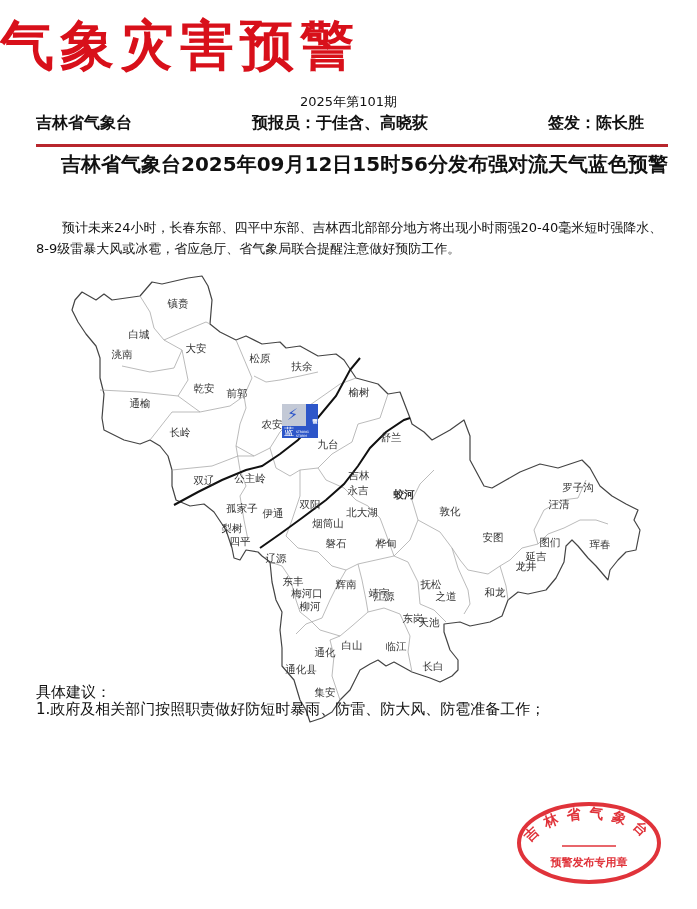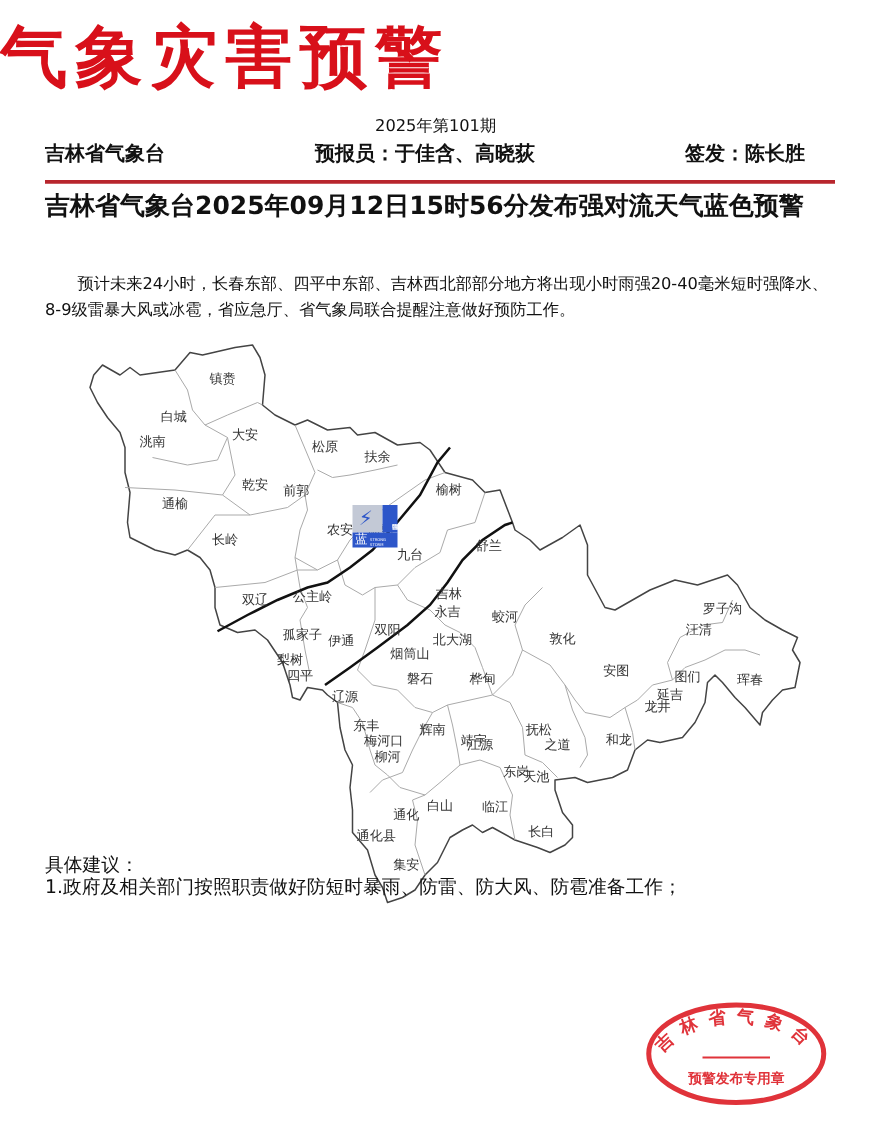--- a/index.html
+++ b/index.html
@@ -5,21 +5,21 @@
   html,body{margin:0;padding:0;background:#fff;}
   body{width:697px;height:909px;position:relative;overflow:hidden;font-family:"DejaVu Sans","Liberation Sans",sans-serif;color:#111;}
   .abs{position:absolute;}
   #title{left:0;top:8px;width:697px;font-family:"DejaVu Serif","Liberation Serif",serif;font-size:54px;font-weight:bold;color:#d8101a;letter-spacing:6px;line-height:74px;}
   #issue{left:0;top:94px;width:697px;text-align:center;font-size:13px;line-height:16px;}
   .meta{top:112px;font-family:"DejaVu Serif","Liberation Serif",serif;font-size:16px;font-weight:bold;line-height:22px;}
   #org{left:36px;}
   #fc{left:252px;}
   #sign{left:548px;}
   #rule{left:36px;top:144px;width:632px;height:3px;background:#b8262d;}
-  #headline{left:36px;top:150px;width:632px;text-align:left;font-size:20px;font-weight:bold;line-height:28px;}
+  #headline{left:36px;top:150px;width:632px;text-align:right;font-size:20px;font-weight:bold;line-height:28px;}
   #summary{left:36px;top:217px;width:632px;font-size:13px;line-height:21px;text-indent:26px;}
   #map{left:0;top:0;width:697px;height:909px;}
   .lbl{position:absolute;font-size:10.5px;color:#333;line-height:12px;white-space:nowrap;transform:translate(-50%,-50%);}
   #advice{left:36px;top:684px;width:632px;font-size:15px;line-height:16.5px;}
   #advice div{margin:0;}
   #badge{left:282px;top:404px;width:36px;height:34px;}
   .b-top{position:absolute;left:0;top:0;width:24px;height:22px;background:#c3c9d6;}
   .b-right{position:absolute;left:24px;top:0;width:12px;height:22px;background:#2d56c9;color:#fff;font-size:5px;line-height:6px;text-align:center;writing-mode:vertical-rl;}
   .b-bottom{position:absolute;left:0;top:22px;width:36px;height:12px;background:#2d56c9;color:#fff;}
   .b-bottom span{position:absolute;left:2px;top:0;font-size:10px;line-height:12px;}
@@ -87,21 +87,21 @@
     <div class="lbl" style="left: 359px; top: 392px;">榆树</div>
     <div class="lbl" style="left: 180px; top: 432px;">长岭</div>
     <div class="lbl" style="left: 272px; top: 424px;">农安</div>
     <div class="lbl" style="left: 304px; top: 424px;">德惠</div>
     <div class="lbl" style="left: 391px; top: 437px;">舒兰</div>
     <div class="lbl" style="left: 328px; top: 444px;">九台</div>
     <div class="lbl" style="left: 204px; top: 480px;">双辽</div>
     <div class="lbl" style="left: 250px; top: 478px;">公主岭</div>
     <div class="lbl" style="left: 359px; top: 475px;">吉林</div>
     <div class="lbl" style="left: 358px; top: 490px;">永吉</div>
-    <div class="lbl" style="left: 404px; top: 494px;">蛟河</div>
+    <div class="lbl" style="left: 404px; top: 494px; font-weight: bold;">蛟河</div>
     <div class="lbl" style="left: 242px; top: 508px;">孤家子</div>
     <div class="lbl" style="left: 273px; top: 513px;">伊通</div>
     <div class="lbl" style="left: 310px; top: 504px;">双阳</div>
     <div class="lbl" style="left: 362px; top: 512px;">北大湖</div>
     <div class="lbl" style="left: 450px; top: 511px;">敦化</div>
     <div class="lbl" style="left: 328px; top: 523px;">烟筒山</div>
     <div class="lbl" style="left: 232px; top: 528px;">梨树</div>
     <div class="lbl" style="left: 240px; top: 541px;">四平</div>
     <div class="lbl" style="left: 336px; top: 543px;">磐石</div>
     <div class="lbl" style="left: 386px; top: 543px;">桦甸</div>

